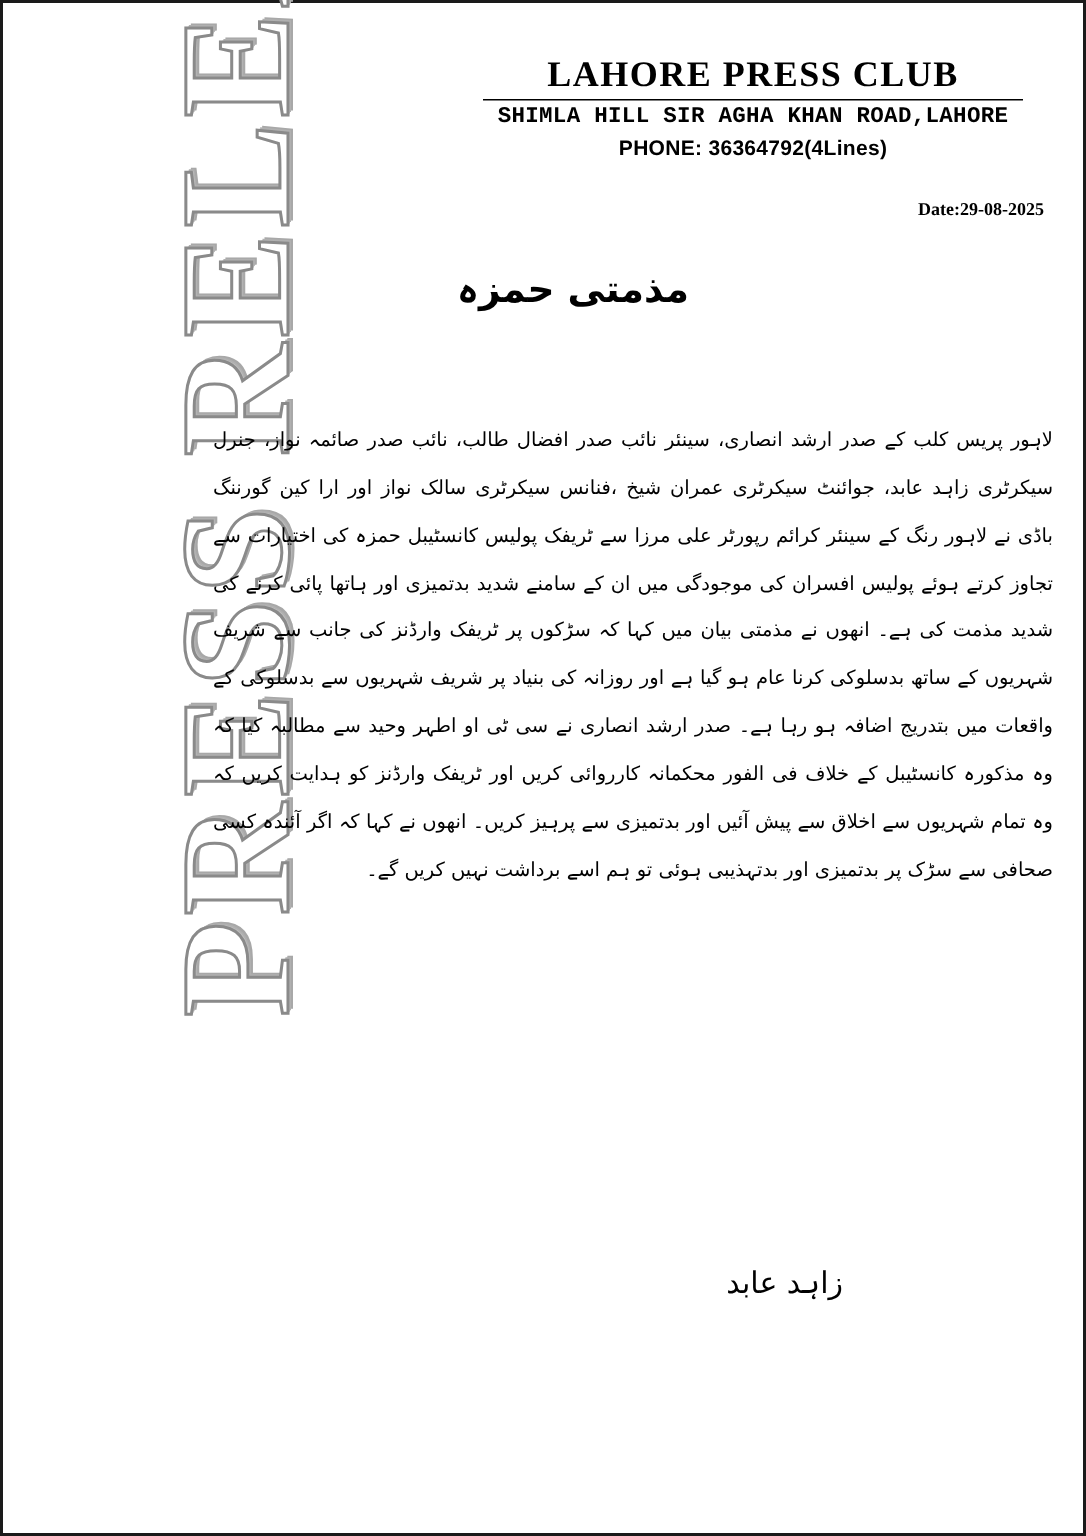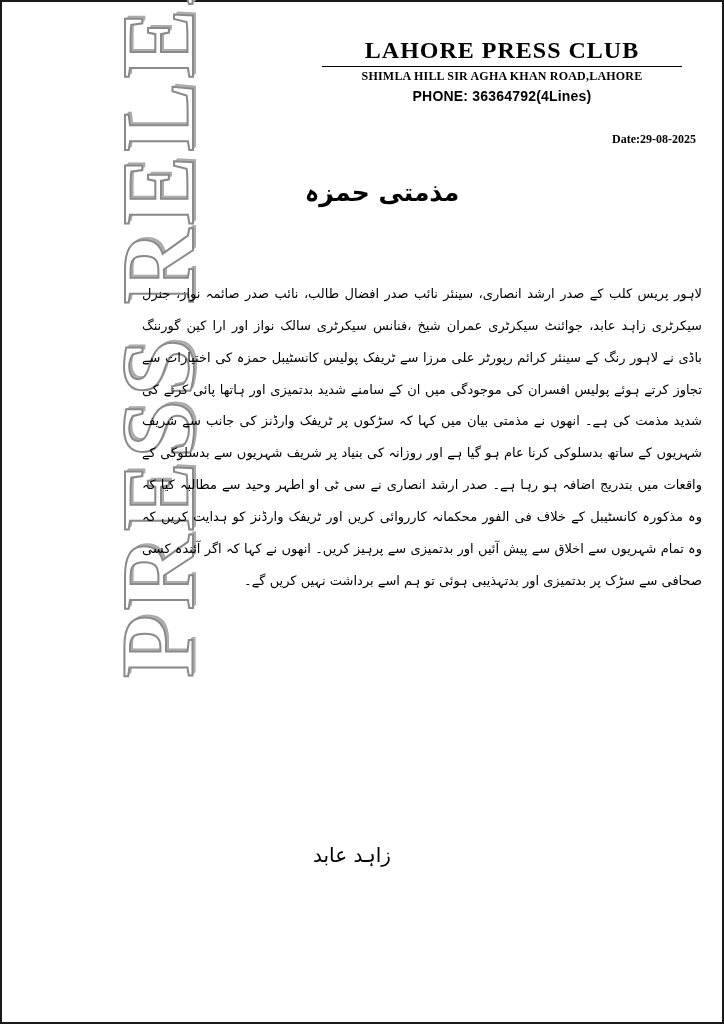--- a/index.html
+++ b/index.html
@@ -63,23 +63,23 @@
     letter-spacing: 1px;
     line-height: 1.05;
     white-space: nowrap;
   }
   .club-rule {
     margin: 3px auto 2px auto;
     width: 360px;
     border-bottom: 1.5px solid #000;
   }
   .club-address {
-    font-family: Liberation Serif, serif;
+    font-family: Liberation Mono, monospace;
     font-weight: bold;
-    font-size: 12px;
+    font-size: 15px;
     letter-spacing: 0.2px;
     white-space: nowrap;
   }
   .club-phone {
     font-family: "Liberation Sans", sans-serif;
     font-weight: bold;
     font-size: 14px;
     margin-top: 4px;
     letter-spacing: 0.2px;
     white-space: nowrap;
@@ -121,21 +121,20 @@
     line-height: 2.45;
     text-align: justify;
     text-justify: inter-word;
   }
 
   .sign-block {
     position: absolute;
     left: 140px;
     top: 830px;
     width: 420px;
-    text-align: center;
     font-size: 19.5px;
     line-height: 2.3;
   }
   .sign-name { font-size: 20px; }
   .sign-role { font-size: 20px; }
 </style>
 </head>
 <body>
 
 <div class="page">

